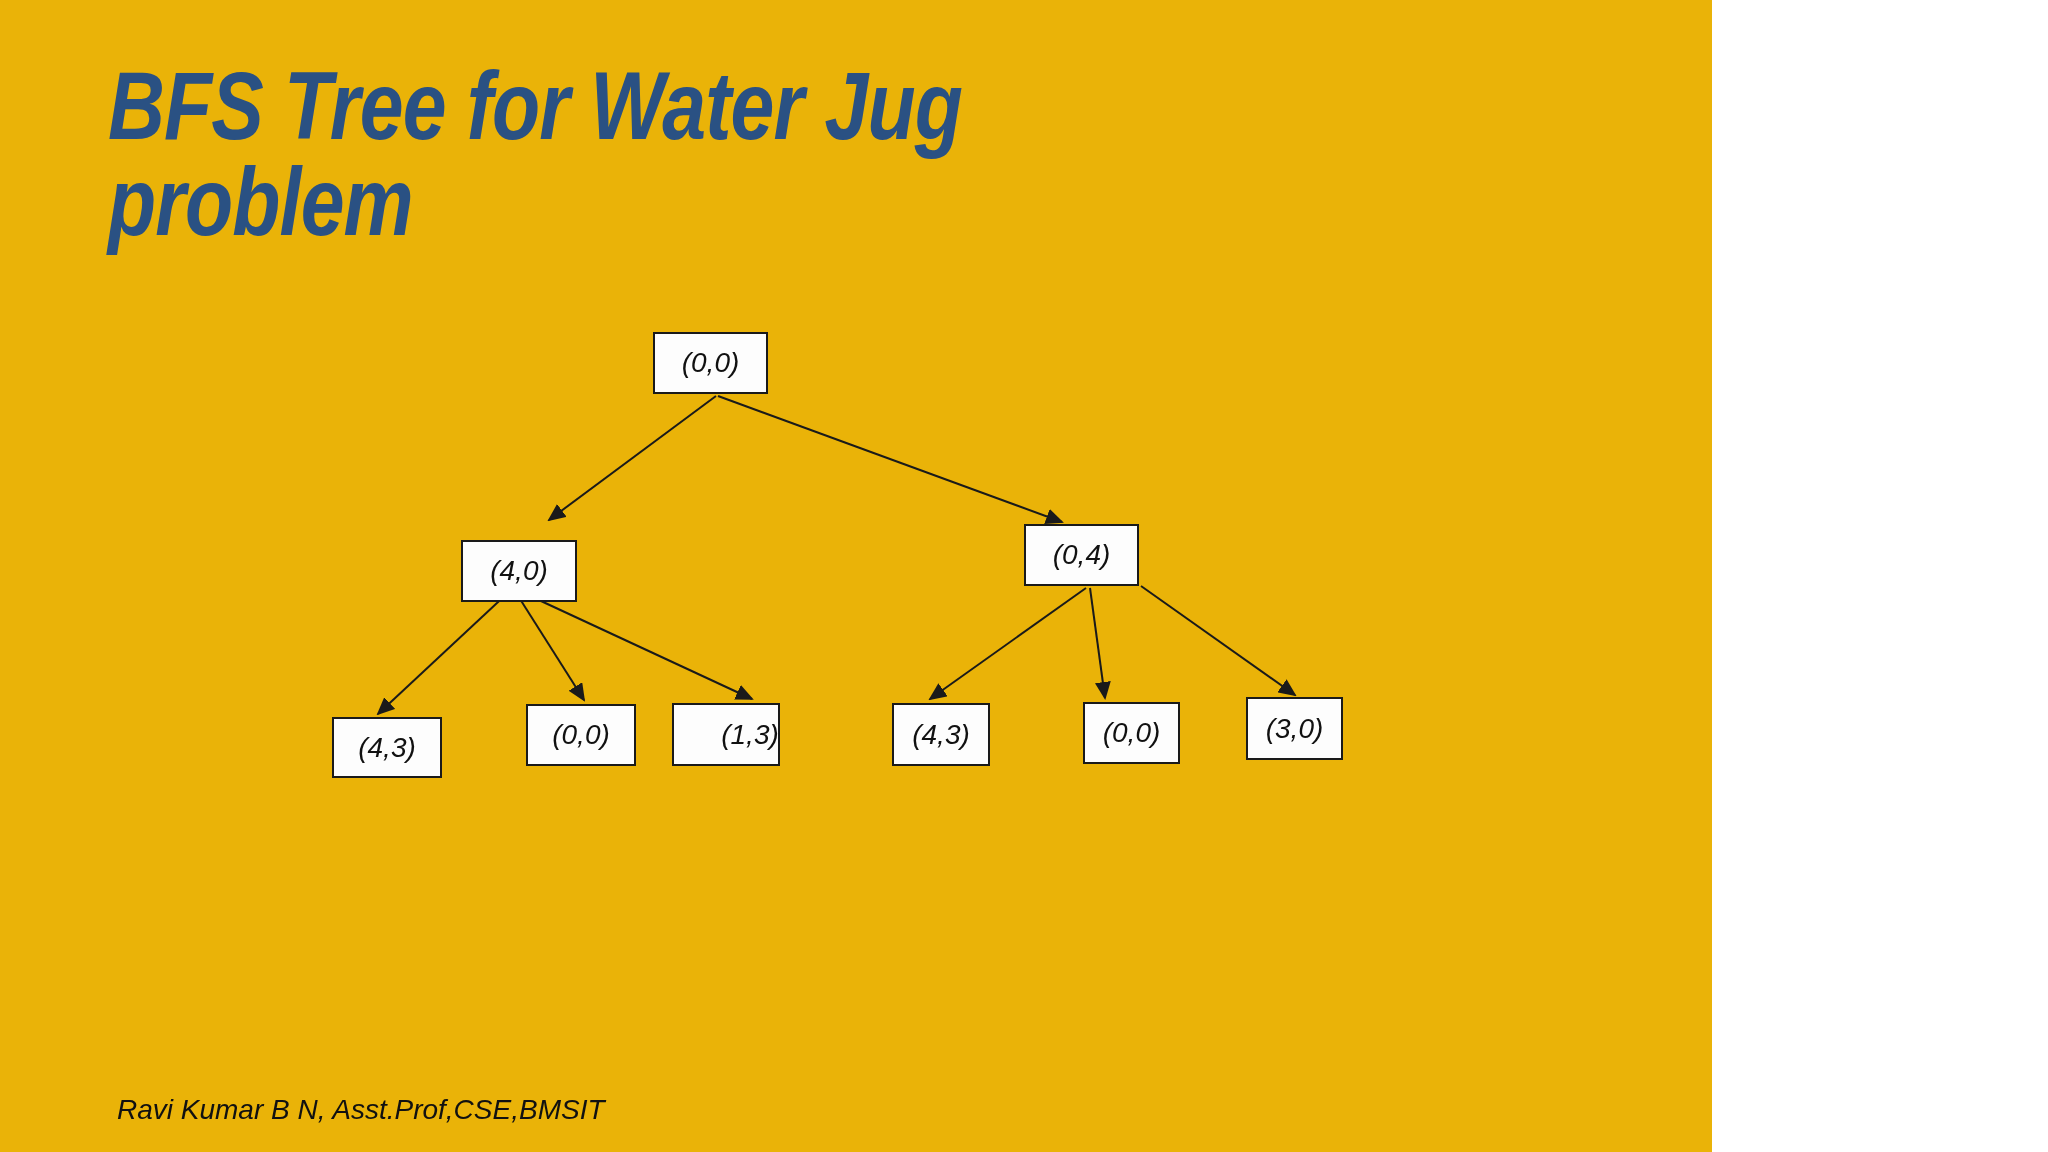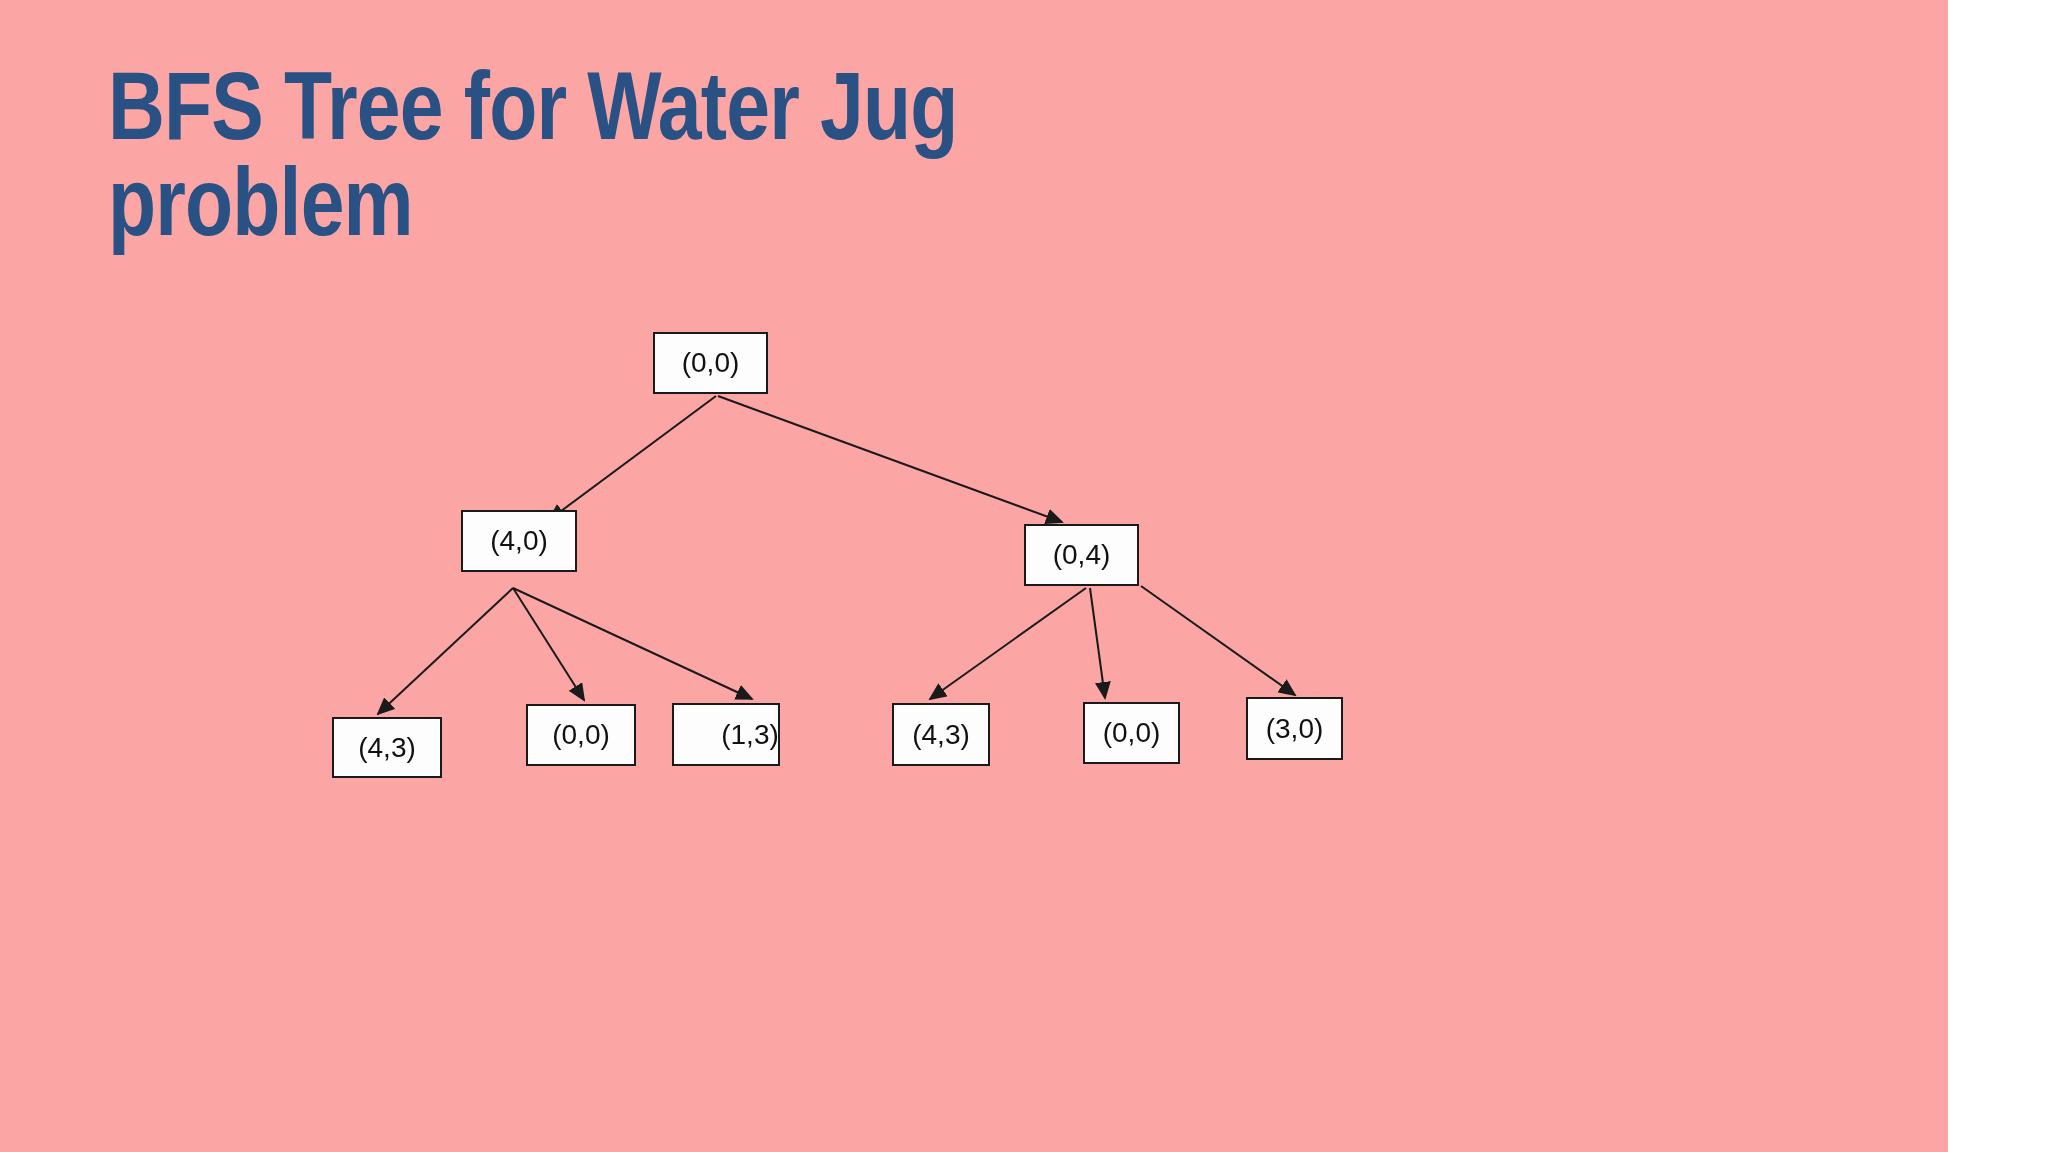--- a/index.html
+++ b/index.html
@@ -3,24 +3,25 @@
 <meta charset="utf-8">
 <style>
   html, body {
     margin: 0;
     padding: 0;
     background: #ffffff;
     font-family: "Liberation Sans", sans-serif;
   }
   .slide {
     position: relative;
-    width: 1948px;
+    width: 1712px;
     height: 1152px;
-    background: #fca5a5;
+    background: #eab308;
     overflow: hidden;
+    font-style: italic;
   }
   .title {
     position: absolute;
     left: 108px;
     top: 58px;
     margin: 0;
     color: #2a5183;
     font-size: 96px;
     line-height: 96px;
     font-weight: bold;
@@ -116,21 +117,21 @@
           <line x1="513" y1="588" x2="752" y2="699" stroke="#1a1a1a" stroke-width="2" marker-end="url(#arrowhead)"></line>
           <line x1="1086" y1="588" x2="930" y2="699" stroke="#1a1a1a" stroke-width="2" marker-end="url(#arrowhead)"></line>
           <line x1="1090" y1="588" x2="1105" y2="698" stroke="#1a1a1a" stroke-width="2" marker-end="url(#arrowhead)"></line>
           <line x1="1141" y1="586" x2="1295" y2="695" stroke="#1a1a1a" stroke-width="2" marker-end="url(#arrowhead)"></line>
         </g>
     </svg>
     <div id="node-group">
         <div class="tree-node" style="left: 653px; top: 332px; width: 115px; height: 62px;">
           <span>(0,0)</span>
         </div>
-        <div class="tree-node" style="left: 461px; top: 510px; width: 116px; height: 62px;">
+        <div class="tree-node" style="left: 461px; top: 540px; width: 116px; height: 62px;">
           <span>(4,0)</span>
         </div>
         <div class="tree-node" style="left: 1024px; top: 524px; width: 115px; height: 62px;">
           <span>(0,4)</span>
         </div>
         <div class="tree-node" style="left: 332px; top: 717px; width: 110px; height: 61px;">
           <span>(4,3)</span>
         </div>
         <div class="tree-node" style="left: 526px; top: 704px; width: 110px; height: 62px;">
           <span>(0,0)</span>
@@ -143,19 +144,20 @@
         </div>
         <div class="tree-node" style="left: 1083px; top: 702px; width: 97px; height: 62px;">
           <span>(0,0)</span>
         </div>
         <div class="tree-node" style="left: 1246px; top: 697px; width: 97px; height: 63px;">
           <span>(3,0)</span>
         </div>
       </div>
   </div>
 
+  <div class="footer">Ravi Kumar B N, Asst.Prof,CSE,BMSIT</div>
 
   <div class="page-number">26</div>
 
   <div class="edge-strip-blue"></div>
   <div class="edge-strip-black"></div>
 
 </div>
 
 </body></html>

